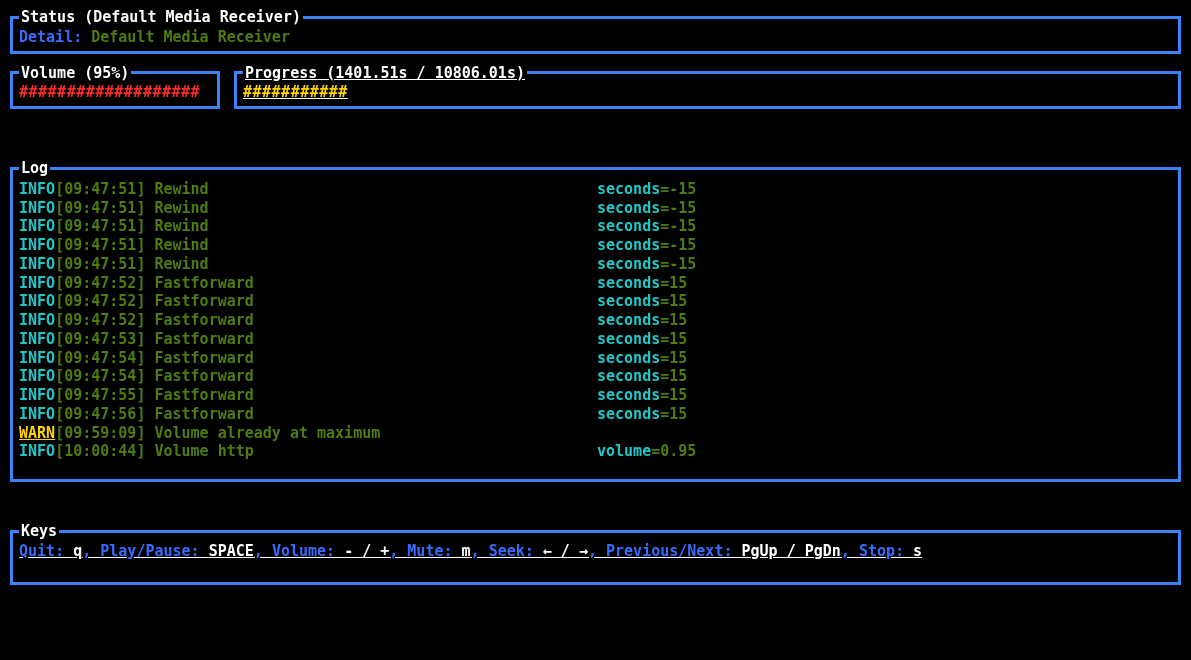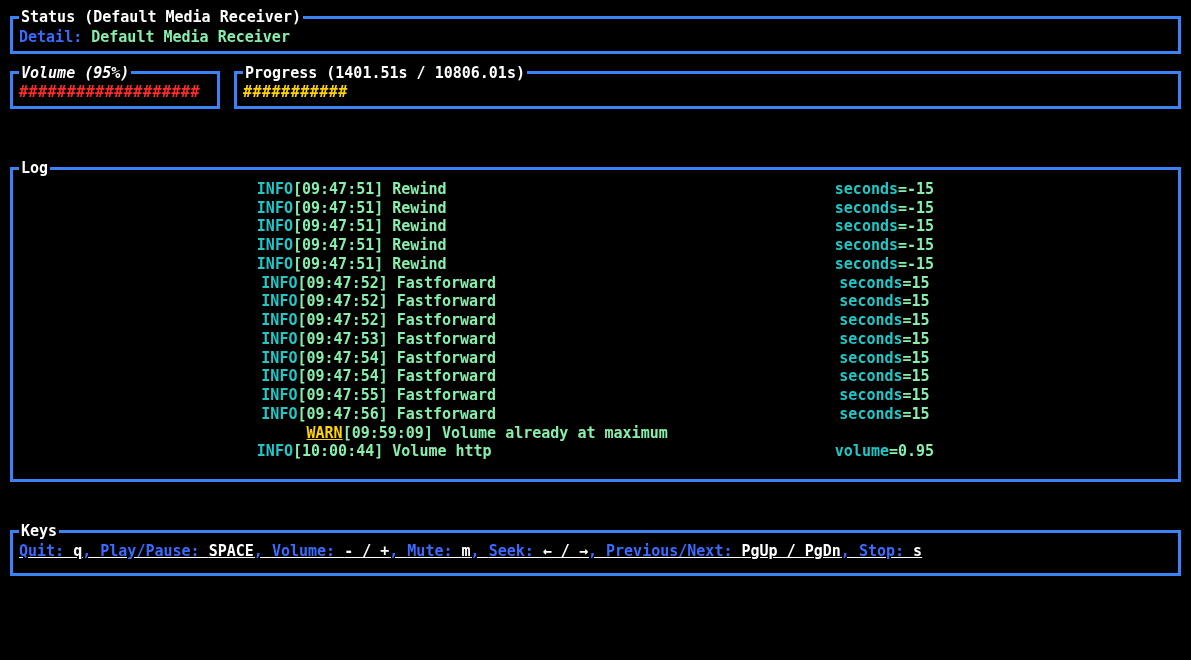--- a/index.html
+++ b/index.html
@@ -18,33 +18,33 @@
   fieldset {
     border: 3px solid #3b82f6;
     margin: 0 0 10px 0;
     padding: 1px 6px 4px 6px;
   }
   legend {
     padding: 0 2px;
     color: #fff;
   }
   .row { display: flex; gap: 14px; margin-bottom: 10px; }
-  .volume-box { width: 210px; font-style: italic; }
-  .progress-box { flex: 1; }
+  .volume-box { width: 210px; }
+  .progress-box { flex: 1; text-decoration: underline; }
   .bar-red { color: #ff2b2b; letter-spacing: 0.5px; }
   .bar-yellow { color: #ffd400; letter-spacing: 0.5px; }
   .blue { color: #3a6bff; }
   .cyan { color: #1fc7c7; }
   .yellow { color: #ffd400; text-decoration: underline; }
-  .white { color: #86efac; }
+  .white { color: #4d7c0f; }
   .status-line { white-space: pre; }
   .log-box { margin-top: 40px; padding-top: 2px; padding-bottom: 18px; }
-  .log-line { white-space: pre; text-align: center; }
+  .log-line { white-space: pre; }
   .k { color: #1fc7c7; }
-  .keys-box { margin-top: 40px; padding-bottom: 12px; }
+  .keys-box { margin-top: 40px; padding-bottom: 21px; }
   .keys-line span.lbl { color: #3a6bff; }
   .keys-line span.key { color: #fff; }
   .keys-line { white-space: pre; text-decoration: underline; }
 </style>
 </head>
 <body>
 
 <fieldset>
   <legend>Status (Default Media Receiver)</legend>
   <div class="status-line"><span class="blue">Detail:</span><span> </span><span class="white">Default Media Receiver</span></div>

